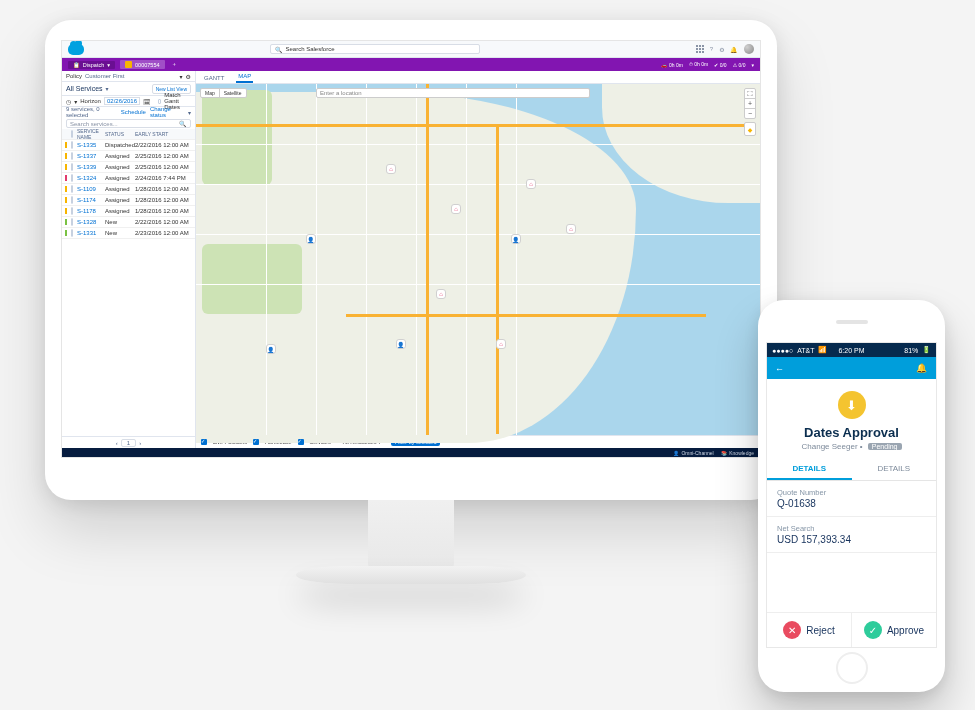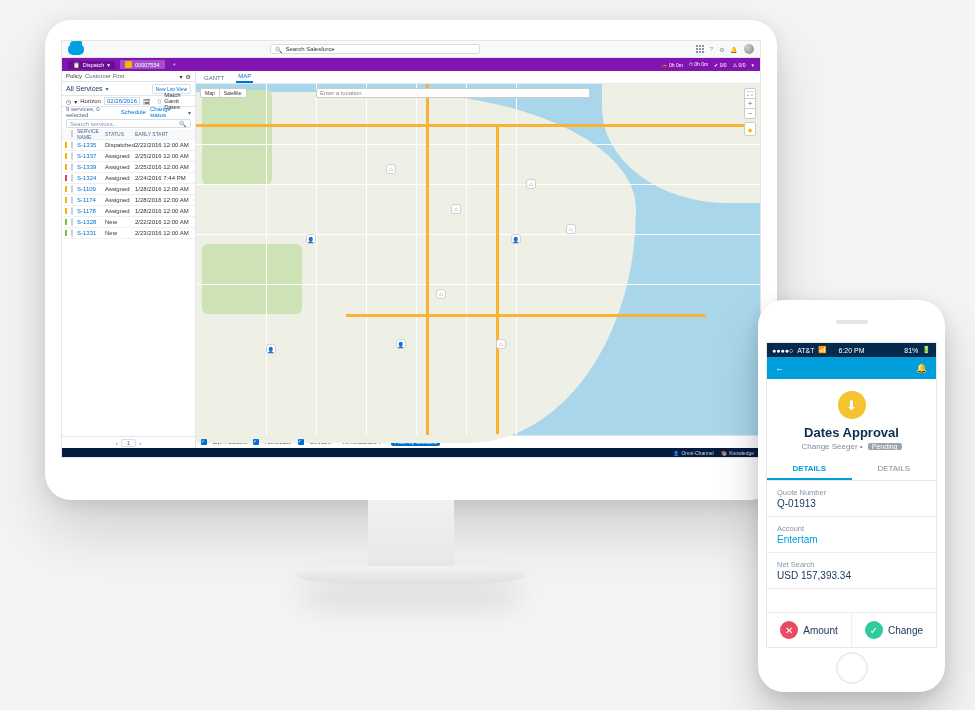--- a/index.html
+++ b/index.html
@@ -370,35 +370,31 @@
         <span>Change Seeger</span> •
         <span class="pend">Pending</span>
       </div>
     </div>
     <div class="ptabs">
       <div class="ptab act">DETAILS</div>
       <div class="ptab">DETAILS</div>
     </div>
     <div class="pfield">
       <div class="pfl">Quote Number</div>
-      <div class="pfv">Q-01913</div>
-    </div>
-    <div class="pfield">
-      <div class="pfl">Account</div>
-      <div class="pfv link">Entertam</div>
+      <div class="pfv">Q-01638</div>
     </div>
     <div class="pfield">
       <div class="pfl">Net Search</div>
       <div class="pfv">USD 157,393.34</div>
     </div>
     <div class="pact">
       <div class="pbtn">
         <span class="cir x">✕</span>
-        <span>Amount</span>
+        <span>Reject</span>
       </div>
       <div class="pbtn">
         <span class="cir v">✓</span>
-        <span>Change</span>
+        <span>Approve</span>
       </div>
     </div>
   </div>
   <div class="home"></div>
 </div>
 
 </body></html>

